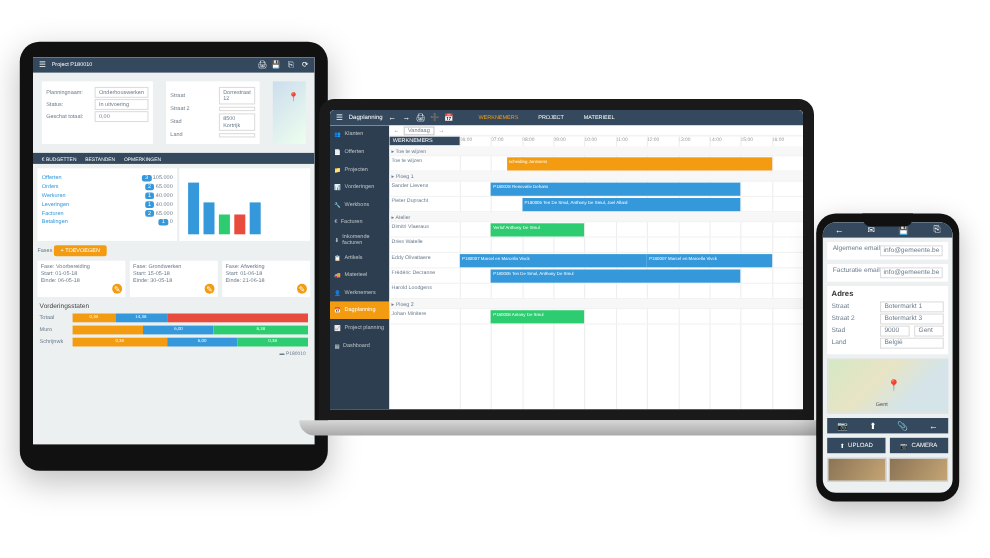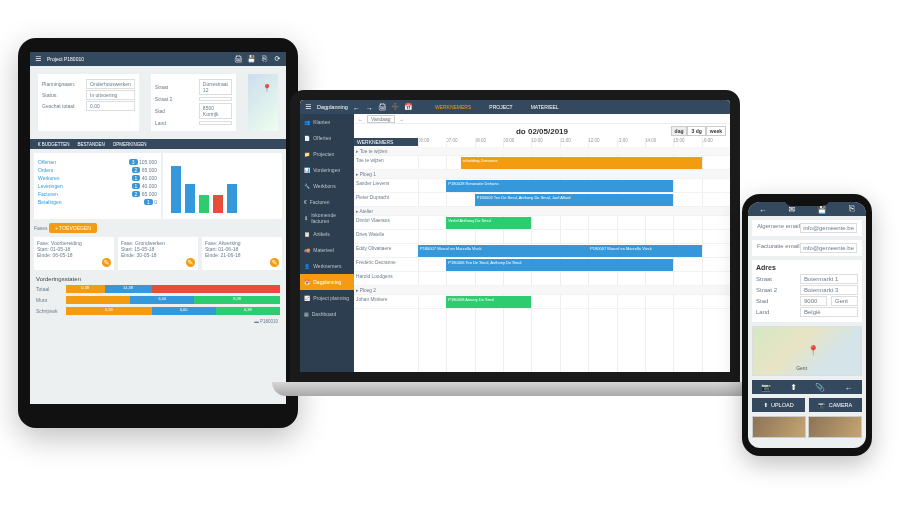--- a/index.html
+++ b/index.html
@@ -305,28 +305,20 @@
             <div class="">
               <span>▦</span>
               <span>Dashboard</span>
             </div>
           </div>
     <div class="l-main">
       <div class="l-sub">
         <span>←</span>
         <span style="border:1px solid #ccc;padding:0 3px;">Vandaag</span>
         <span>→</span>
-      </div>
-      <div class="l-title">
-        <span>do 02/05/2019</span>
-        <div class="l-view">
-          <span style="background:#eee;">dag</span>
-          <span>3 dg</span>
-          <span>week</span>
-        </div>
       </div>
       <div class="l-grid" id="l-grid">
         <div class="l-lhdr">WERKNEMERS</div>
         <div class="l-hrhdr" id="l-hours">
                 <span>06:00</span>
                 <span>07:00</span>
                 <span>08:00</span>
                 <span>09:00</span>
                 <span>10:00</span>
                 <span>11:00</span>

